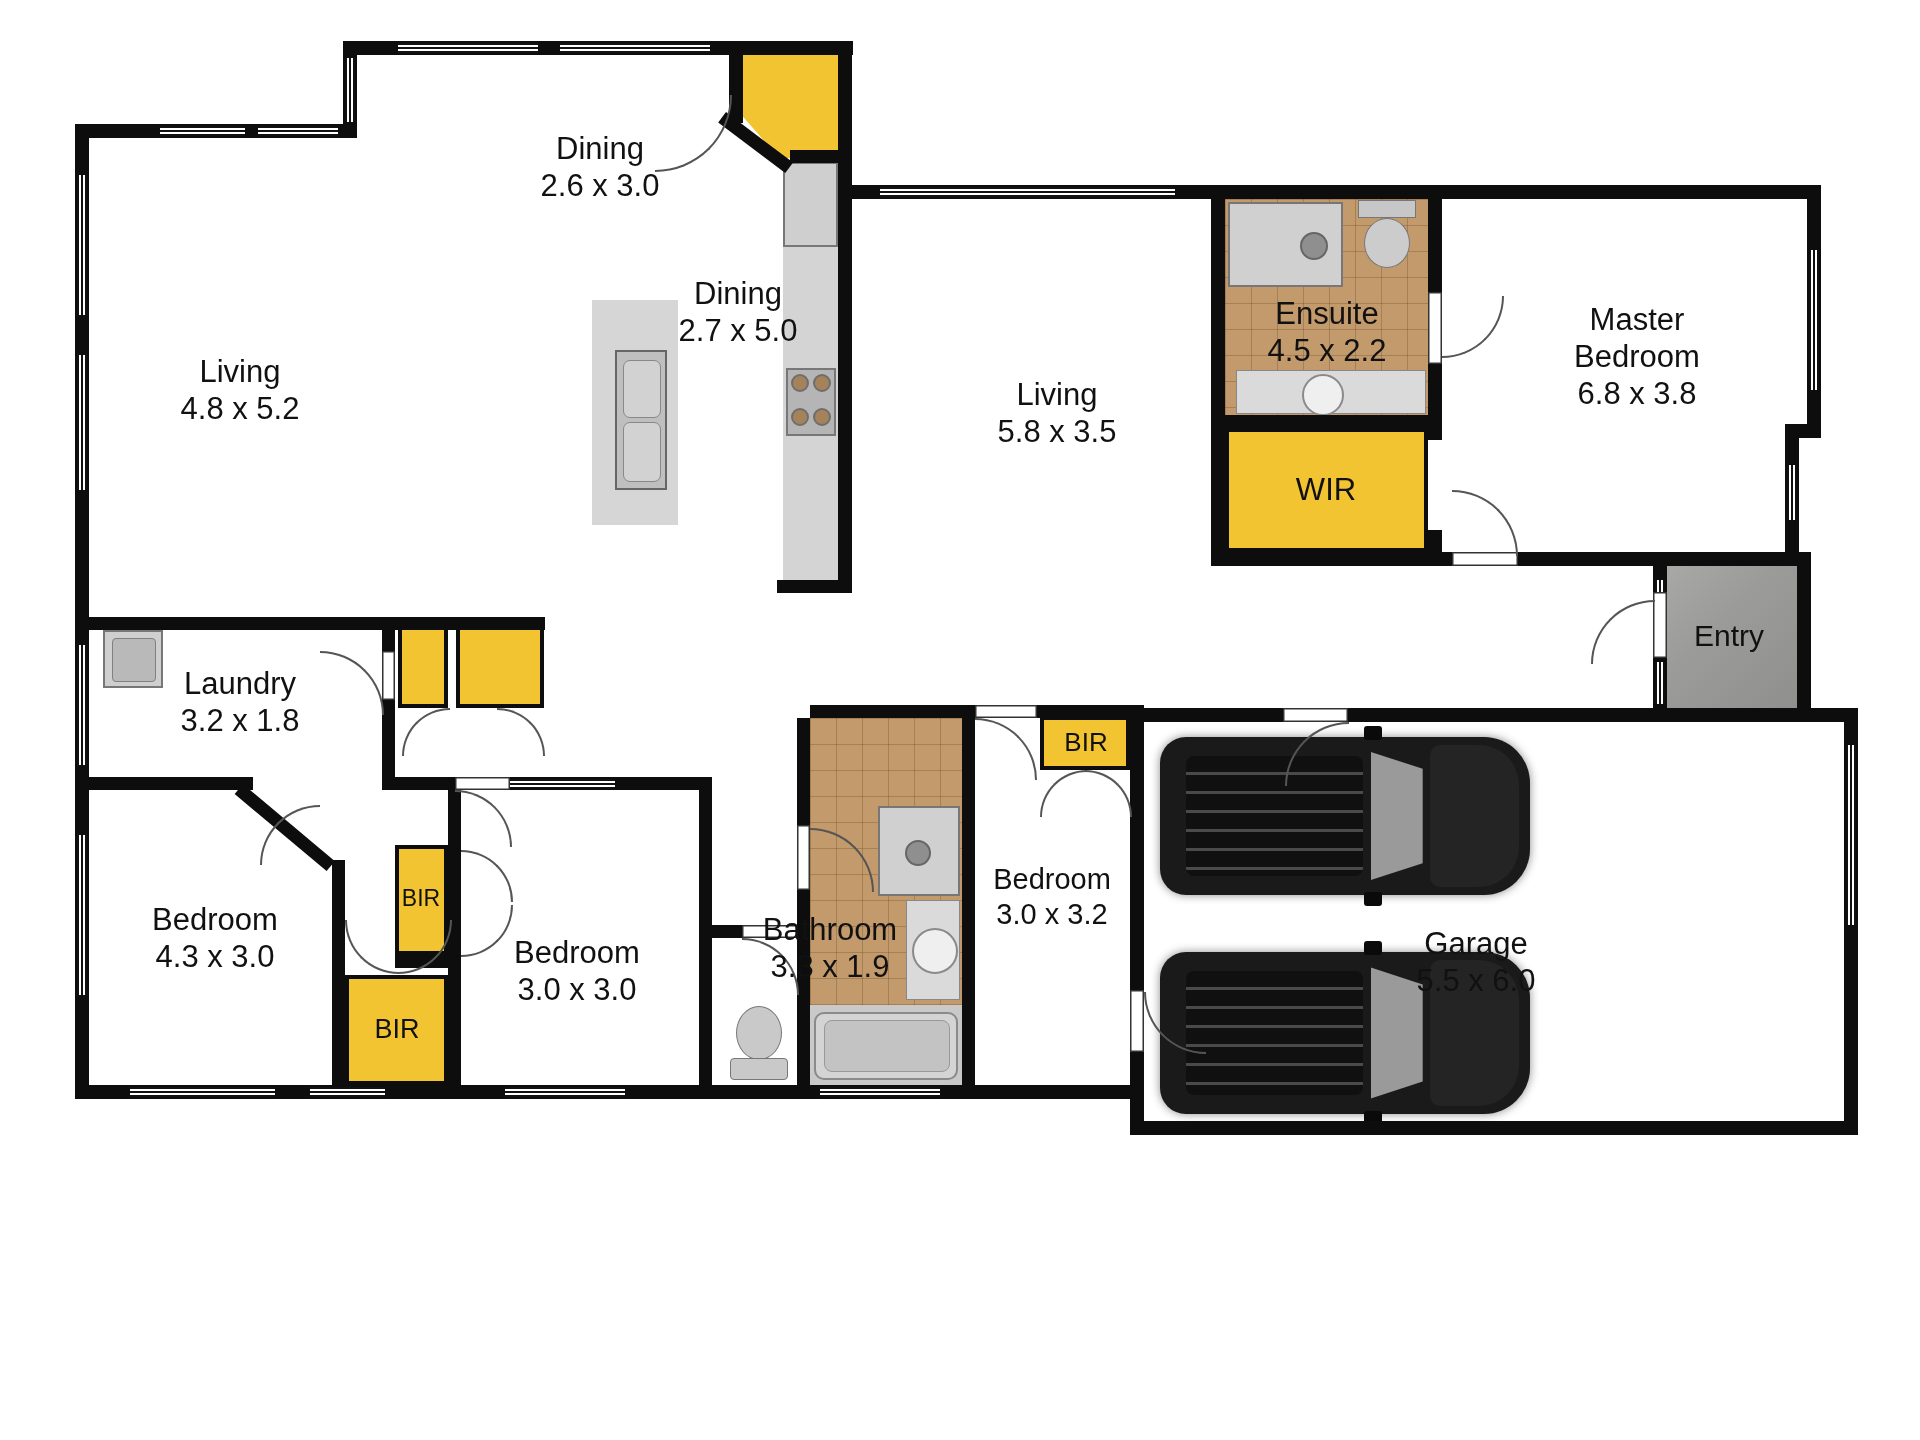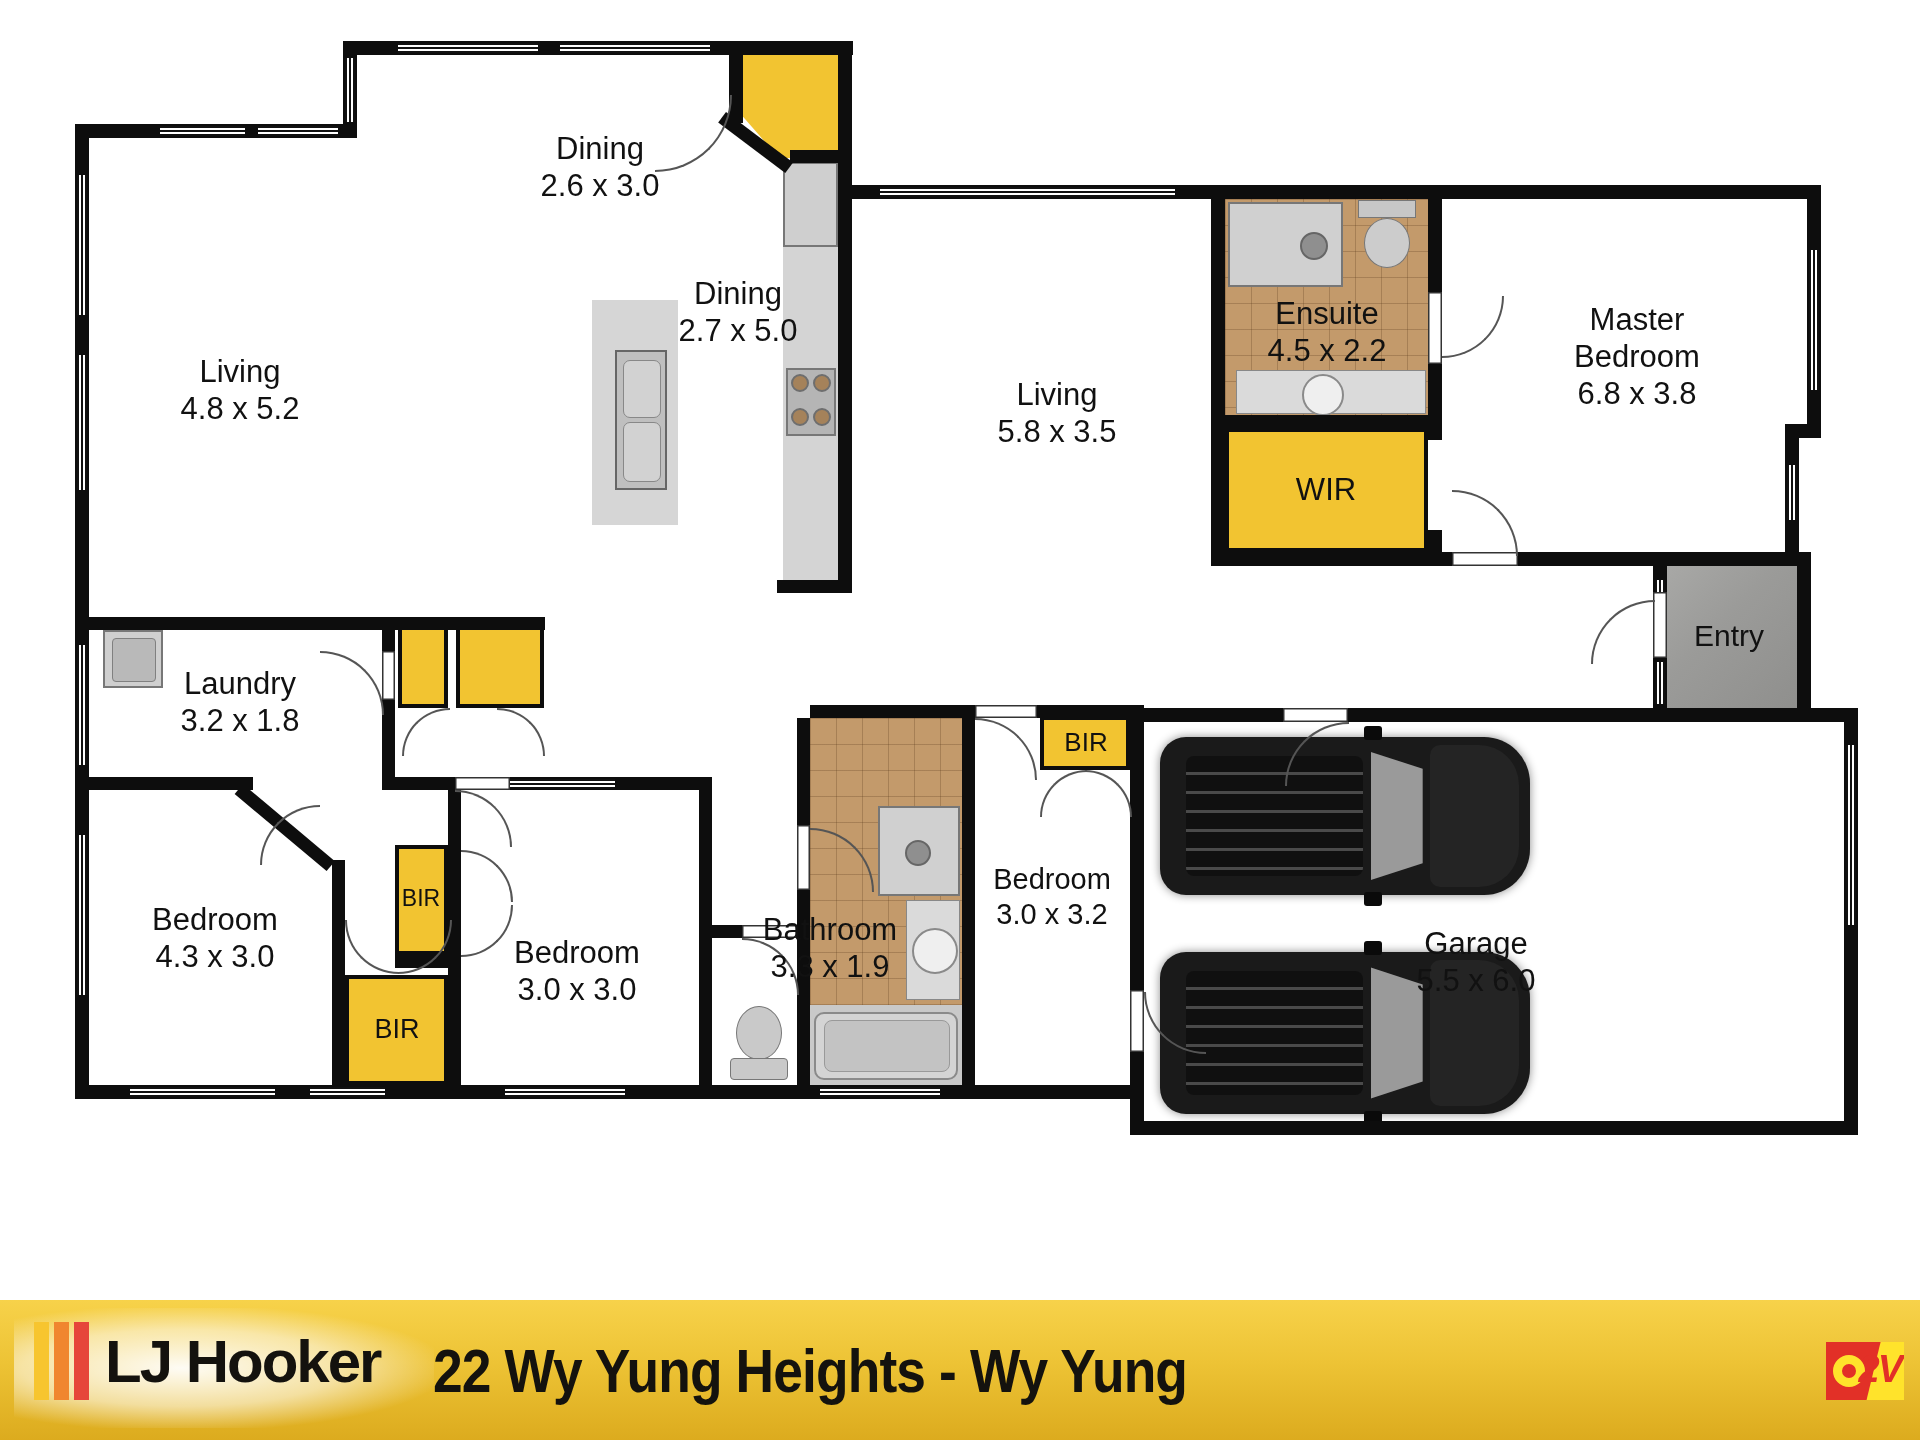--- a/index.html
+++ b/index.html
@@ -279,30 +279,13 @@
       <div class="arc br" style="left: 461px; top: 905px; width: 50px; height: 50px;"></div>
       <div class="arc bl" style="left: 345px; top: 920px; width: 52px; height: 52px;"></div>
       <div class="arc br" style="left: 398px; top: 920px; width: 52px; height: 52px;"></div>
       <div class="arc tl" style="left: 1040px; top: 770px; width: 45px; height: 45px;"></div>
       <div class="arc tr" style="left: 1085px; top: 770px; width: 45px; height: 45px;"></div>
       <div class="arc tl" style="left: 402px; top: 708px; width: 46px; height: 46px;"></div>
       <div class="arc tr" style="left: 497px; top: 708px; width: 46px; height: 46px;"></div>
       <div class="arc tl" style="left: 260px; top: 805px; width: 58px; height: 58px;"></div>
     </div>
 
-  <div id="footer">
-    <div id="ljlogo">
-      <div class="glow"></div>
-      <div class="bars">
-        <i style="background:var(--bary,#F7C52F);"></i>
-        <i style="background:var(--baro,#F0862F);"></i>
-        <i style="background:var(--barr,#E6463A);"></i>
-      </div>
-      <div id="brandtext">LJ Hooker</div>
-    </div>
-    <div id="address">22 Wy Yung Heights - Wy Yung</div>
-    <div id="o2v">
-      <div class="wedge"></div>
-      <div class="ring"></div>
-      <div class="tv">2V</div>
-    </div>
-  </div>
 </div>
 
 </body></html>

